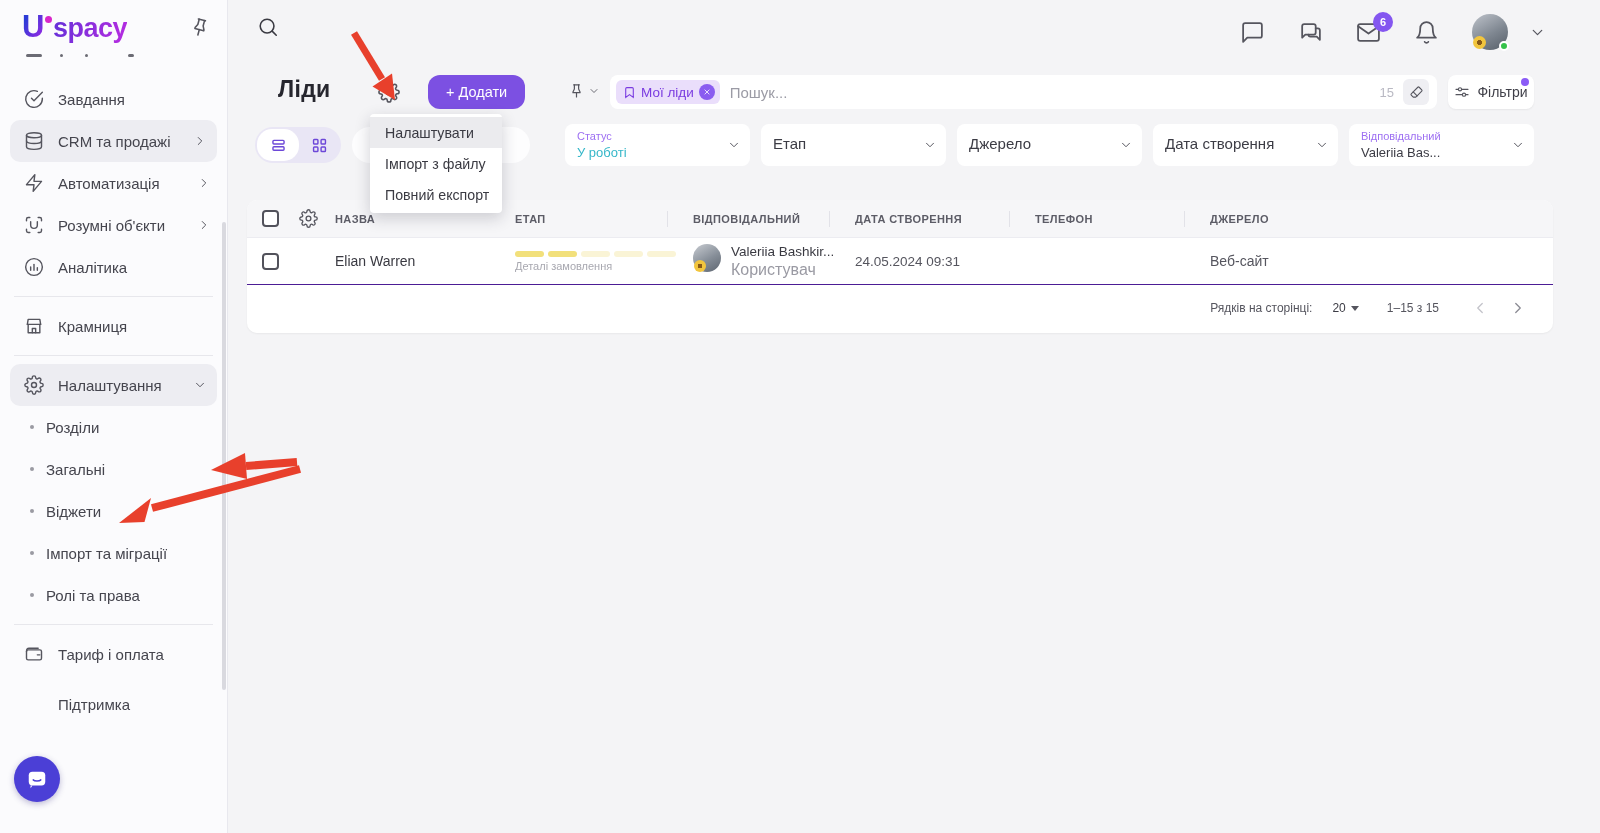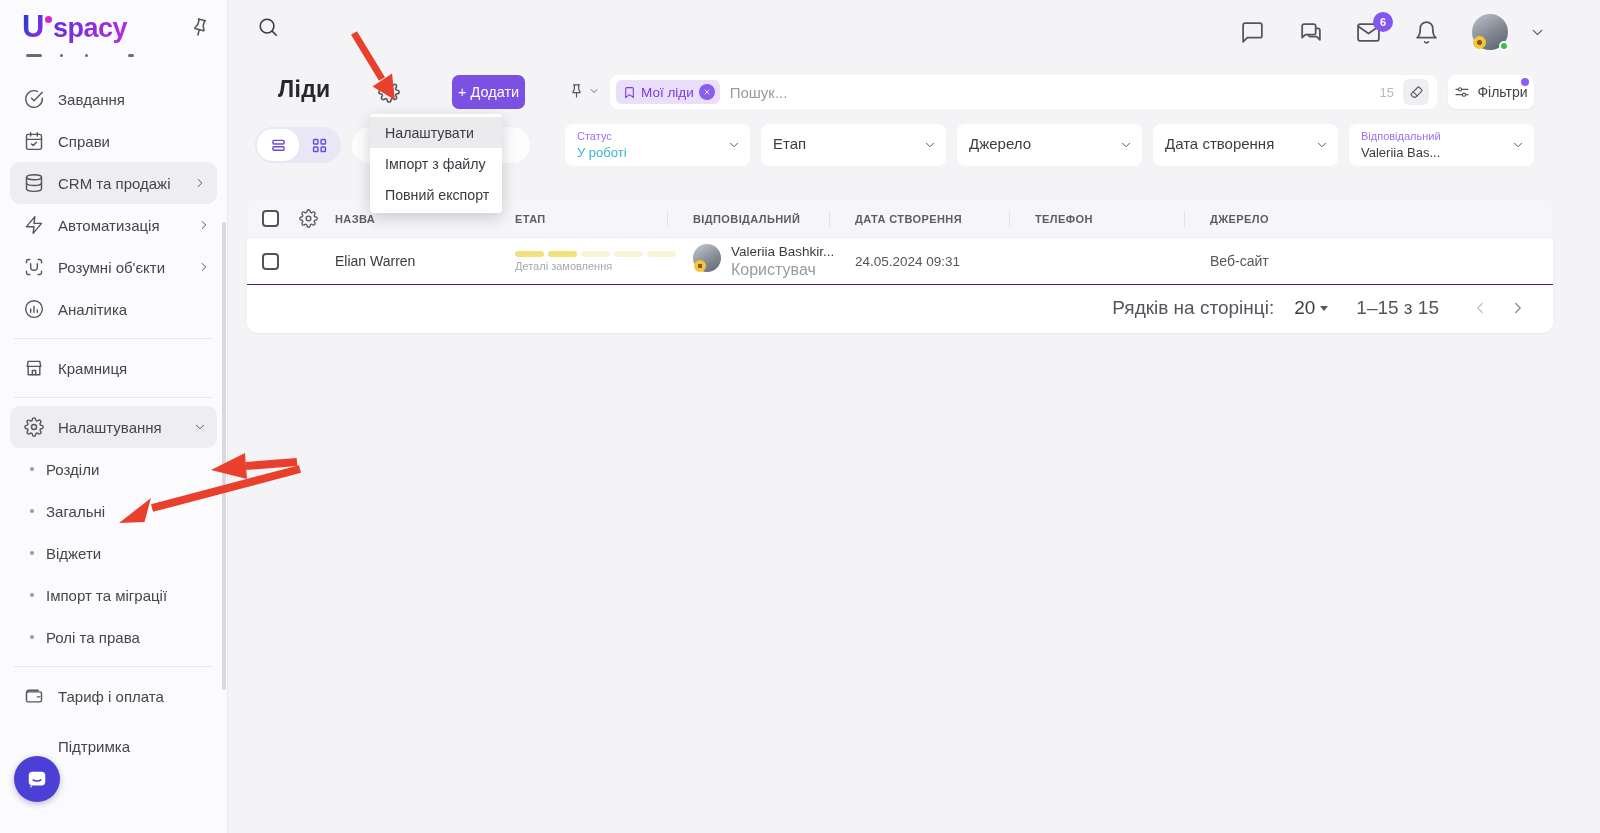--- a/index.html
+++ b/index.html
@@ -42,21 +42,21 @@
   .tr-ic { width:25px; height:25px; color:#3a3a42; position:relative; cursor:pointer; }
   .mail-badge { position:absolute; top:-8px; right:-12px; min-width:20px; height:20px; border-radius:10px; background:#8456f0; color:#fff; font-size:11px; display:grid; place-items:center; font-weight:bold; }
   .avatar { width:36px; height:36px; border-radius:50%; position:relative; background:linear-gradient(150deg,#b9bec6 5%,#7f8791 55%,#565e68 100%); cursor:pointer; }
   .avatar::before { content:''; position:absolute; left:1px; bottom:1px; width:13px; height:13px; border-radius:50%; background:radial-gradient(circle at 50% 50%, #8a5a16 0 28%, #f2c53d 30% 100%); }
   .avatar .on { position:absolute; right:-1px; bottom:-1px; width:10px; height:10px; border-radius:50%; background:#35c24a; border:2px solid #fff; }
   .tr-chev { width:17px; height:17px; color:#55555e; margin-left:-12px; cursor:pointer; }
 
   
   .page-title { position:absolute; left:278px; top:76px; font-size:23px; font-weight:600; color:#26262e; letter-spacing:.3px; }
   .gear-btn { position:absolute; left:378px; top:81px; width:22px; height:22px; color:#5b5b66; cursor:pointer; }
-  .add-btn { position:absolute; left:452px; top:75px; height:34px; padding:0 6px; background:#7c50e2; border:none; border-radius:7px; color:#fff; font-size:14.5px; font-family:inherit; cursor:pointer; }
+  .add-btn { position:absolute; left:428px; top:75px; height:34px; padding:0 18px; background:#7c50e2; border:none; border-radius:12px; color:#fff; font-size:14.5px; font-family:inherit; cursor:pointer; }
   .pin-ctl { position:absolute; left:568px; top:82px; display:flex; align-items:center; gap:3px; color:#7a7a88; cursor:pointer; }
   .searchbar { position:absolute; left:610px; top:75px; width:827px; height:34px; background:#fff; border-radius:8px; display:flex; align-items:center; padding:0 8px 0 6px; }
   .chip { display:flex; align-items:center; gap:5px; background:#eadefb; color:#7a3be0; border-radius:6px; height:24px; padding:0 5px 0 7px; font-size:13.5px; cursor:pointer; }
   .chip .bm { width:13px; height:13px; color:#7a3be0; }
   .chip-x { width:16px; height:16px; border-radius:50%; background:#8a5cf0; display:grid; place-items:center; cursor:pointer; }
   .chip-x svg { width:8px; height:8px; stroke:#fff; stroke-width:2.4; }
   .ph { margin-left:10px; color:#9b9ba5; font-size:15px; }
   .sb-count { margin-left:auto; color:#b9b9c3; font-size:13px; }
   .erase-btn { width:26px; height:26px; border-radius:6px; background:#efeff3; display:grid; place-items:center; margin-left:9px; cursor:pointer; }
   .erase-btn svg { width:15px; height:15px; }
@@ -98,21 +98,21 @@
   .bar.f { background:#f2e07b; }
   .bar.e { background:#faf4d6; }
   .stage-lbl { font-size:11px; color:#a8a8b0; }
   .owner { display:flex; align-items:flex-start; gap:10px; }
   .avatar-s { width:28px; height:28px; border-radius:50%; flex:0 0 28px; position:relative; background:linear-gradient(150deg,#c3c7cd 5%,#868e98 55%,#5d6570 100%); }
   .avatar-s::before { content:''; position:absolute; left:1px; bottom:0px; width:12px; height:12px; border-radius:50%; background:radial-gradient(circle at 50% 50%, #8a5a16 0 28%, #f2c53d 30% 100%); }
   .owner-name { font-size:13.5px; color:#3a3a42; }
   .owner-role { font-size:16px; color:#9a9aa3; margin-top:2px; }
   .cell-date { font-size:13.5px; color:#55555e; }
   .cell-src { font-size:14px; color:#55555e; }
-  .tfoot { height:46px; display:flex; align-items:center; justify-content:flex-end; padding-right:26px; color:#55555e; font-size:19px; }
+  .tfoot { height:46px; display:flex; align-items:center; justify-content:flex-end; padding-right:26px; color:#55555e; font-size:12px; }
   .per-page { display:flex; align-items:center; gap:5px; margin-left:20px; cursor:pointer; color:#3c3c45; }
   .caret { width:0; height:0; border-left:4.5px solid transparent; border-right:4.5px solid transparent; border-top:5px solid #55555e; }
   .range { margin-left:28px; color:#55555e; }
   .pg-prev { margin-left:32px; width:18px; height:18px; color:#c3c3ca; cursor:pointer; }
   .pg-next { margin-left:20px; width:18px; height:18px; color:#8a8a93; cursor:pointer; }
 
   
   .arrows { position:absolute; left:0; top:0; width:1600px; height:833px; z-index:40; pointer-events:none; }
 </style>
 </head>
@@ -142,30 +142,20 @@
 
     <div class="s-item">
       <svg class="ic" width="20" height="20" viewBox="0 0 24 24">
           <path d="M22 11.08V12a10 10 0 1 1-5.93-9.14"></path>
           <polyline points="22 4 12 14.01 9 11.01"></polyline>
         </svg>
       <span class="lbl">Завдання</span>
     </div>
 
 
-    <div class="s-item">
-      <svg class="ic" width="20" height="20" viewBox="0 0 24 24">
-          <rect x="3" y="4" width="18" height="18" rx="2"></rect>
-          <line x1="16" y1="2" x2="16" y2="6"></line>
-          <line x1="8" y1="2" x2="8" y2="6"></line>
-          <line x1="3" y1="10" x2="21" y2="10"></line>
-          <polyline points="9 15.5 11 17.5 15 13.5"></polyline>
-        </svg>
-      <span class="lbl">Справи</span>
-    </div>
 
     <div class="s-item sel">
       <svg class="ic" width="20" height="20" viewBox="0 0 24 24">
           <ellipse cx="12" cy="5" rx="9" ry="3"></ellipse>
           <path d="M21 12c0 1.66-4 3-9 3s-9-1.34-9-3"></path>
           <path d="M3 5v14c0 1.66 4 3 9 3s9-1.34 9-3V5"></path>
         </svg>
       <span class="lbl">CRM та продажі</span>
       <svg class="ic chev" viewBox="0 0 24 24">
           <polyline points="9 6 15 12 9 18"></polyline>

